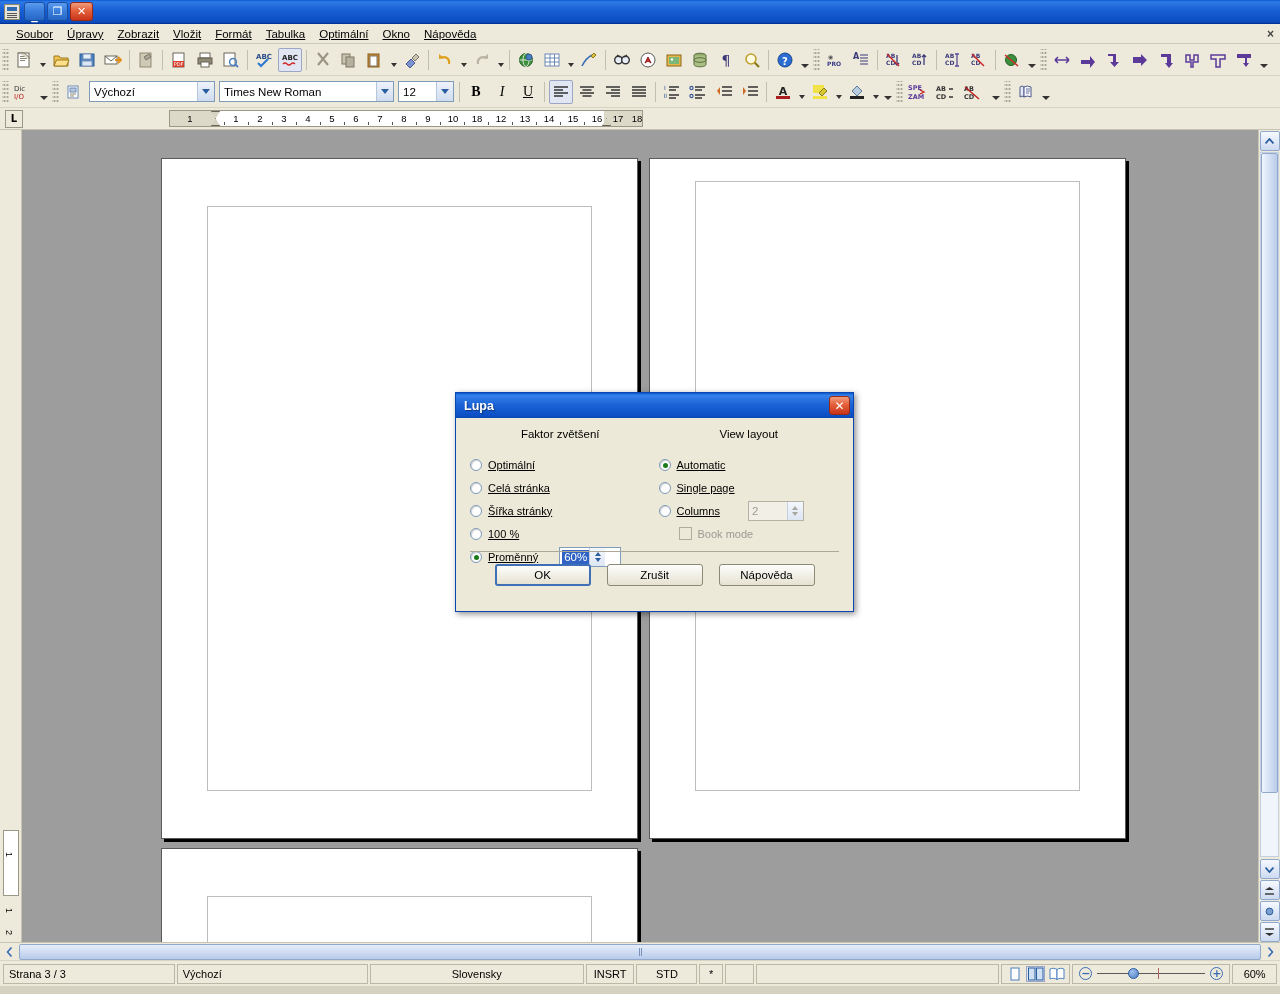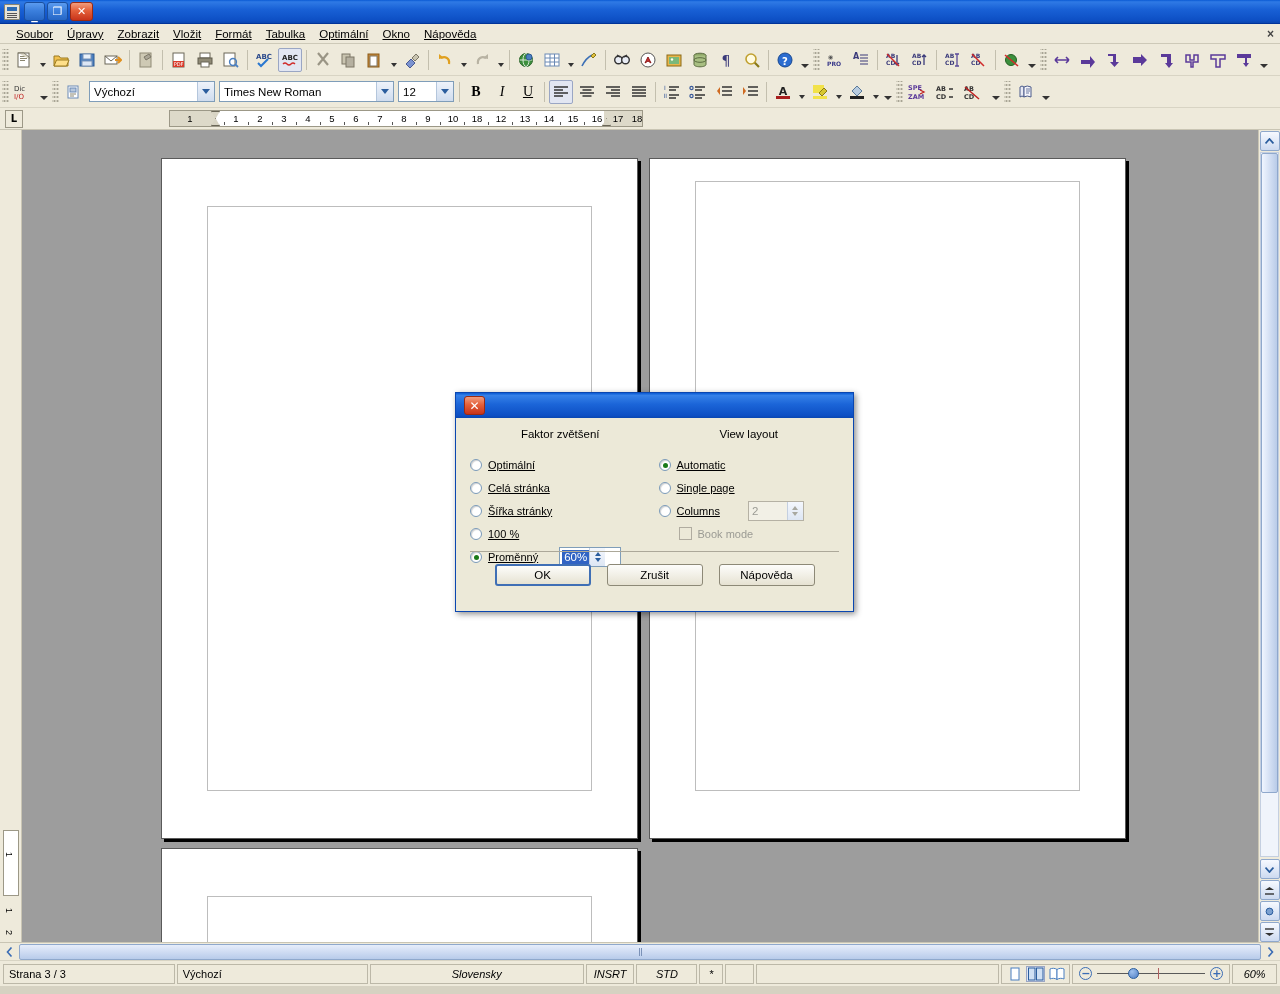--- a/index.html
+++ b/index.html
@@ -261,21 +261,21 @@
     gap: 2px; padding: 0 3px;
     border-top: 1px solid #d8d4c4;
   }
   .sfield {
     height: 20px; border: 1px solid #bcb8a8;
     background: #eeeadb; display: flex;
     align-items: center; font-size: 11px;
     padding: 0 5px; white-space: nowrap;
     color: #000;
   }
-  .sfield.ctr { justify-content: center; font-style: italic; }
+  .sfield.ctr { justify-content: center; }
   .viewbtns { display: flex; gap: 2px; align-items: center;
     border: 1px solid #bcb8a8; height: 20px; padding: 0 3px; }
   .vbtn {
     width: 19px; height: 16px;
     display: flex; align-items: center; justify-content: center;
     border: 1px solid transparent;
   }
   .vbtn.sel { border-color: #9aa6c4; background: #dfe6f4; }
   .zoomslider {
     border: 1px solid #bcb8a8; height: 20px;
@@ -1036,20 +1036,21 @@
       <div class="zs-mid"></div>
       <div class="zs-knob"></div>
     </div>
     <div class="zs-circle">+</div>
   </div>
   <div class="sfield ctr" style="width:46px">60%</div>
 </div>
 
 <div class="dialog">
   <div class="dlg-title">
+    <div class="t">Lupa</div>
     <div class="dlg-close">
       <span>✕</span>
     </div>
   </div>
 
   <div class="dlg-body">
     <div class="grouprow">
 
       <div class="group left">
         <div class="grouplabel">

